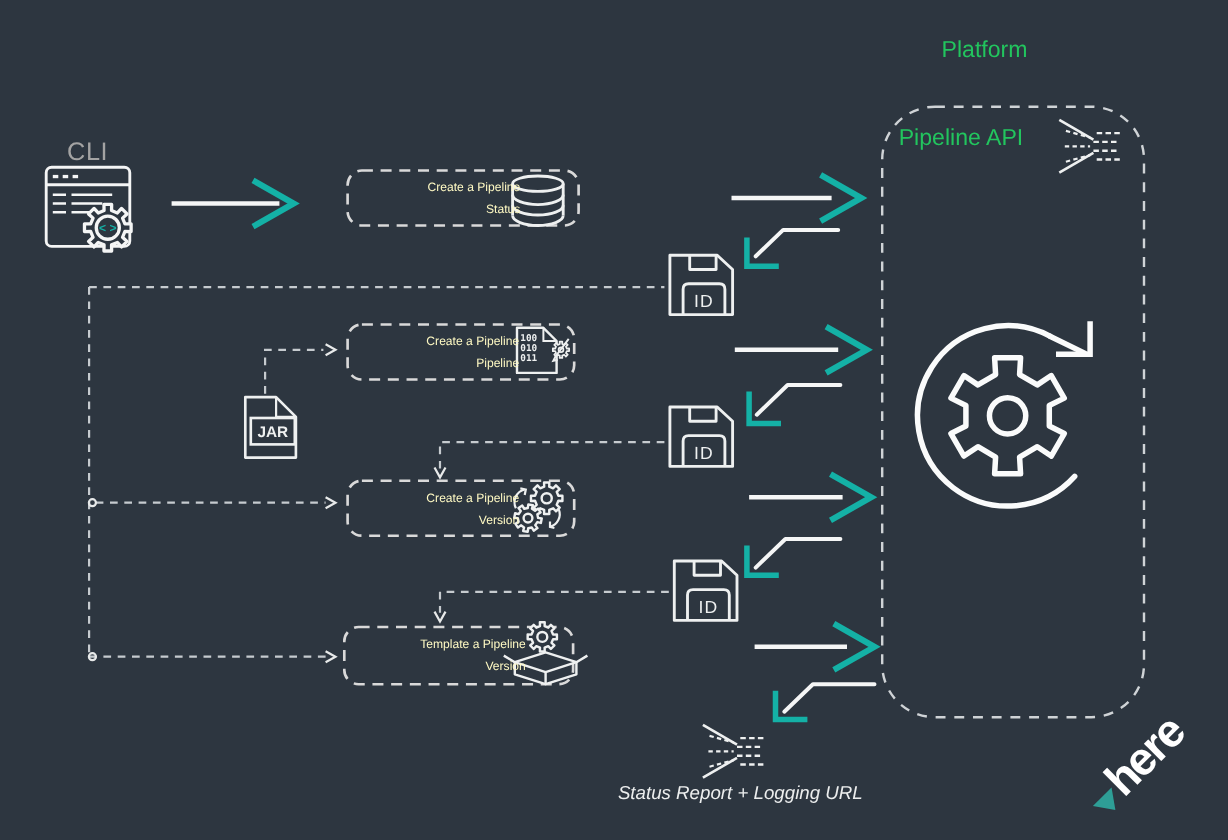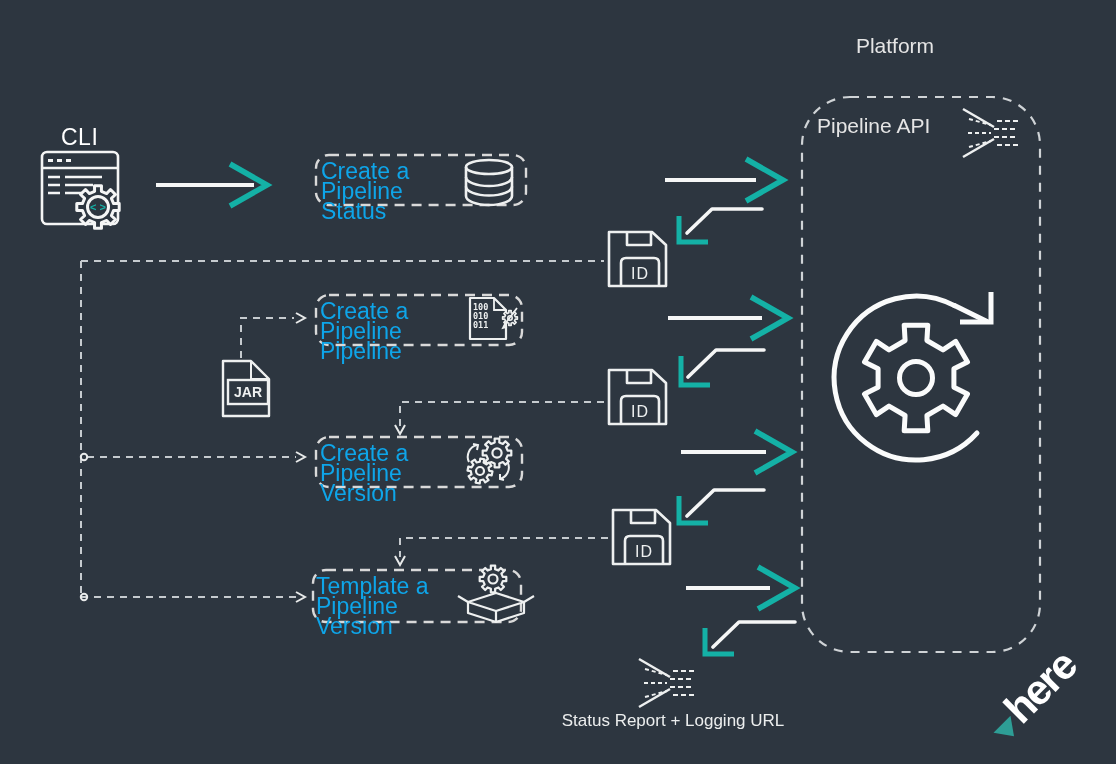--- a/index.html
+++ b/index.html
@@ -1,23 +1,23 @@
 <!DOCTYPE html>
 <html><head>
 <meta charset="utf-8">
 <style>
   html,body{margin:0;padding:0;background:#2d3640;}
   #stage{position:relative;width:1116px;height:764px;background:#2d3640;overflow:hidden;
          font-family:"Liberation Sans",sans-serif;}
   svg{position:absolute;left:0;top:0;}
-  .t{position:absolute;color:#ffffff;}
-  .title{font-size:21px;color:#e5e5e5;}
+  .t{position:absolute;color:#a3a3a3;}
+  .title{font-size:21px;color:#22c55e;}
   .cli-label{font-size:23px;letter-spacing:0.5px;}
-  .boxlabel{font-size:23px;line-height:20px;text-align:left;color:#0ea5e9;}
-  .status{font-size:17px;text-align:center;color:#eceeee;}
+  .boxlabel{font-size:11px;line-height:20px;text-align:right;color:#fef9c3;}
+  .status{font-size:17px;text-align:center;color:#eceeee;font-style:italic;}
   .svgtxt{font-family:"Liberation Sans",sans-serif;fill:#eef0f0;}
   .idtxt{font-size:16px;letter-spacing:1px;}
   .jartxt{font-size:14px;font-weight:bold;}
   .bintxt{font-family:"DejaVu Sans Mono",monospace;font-size:8.5px;font-weight:bold;}
   .codetxt{font-size:11px;font-weight:bold;fill:#14b1a6;}
   .here-logo{position:absolute;left:952px;top:626px;width:160px;height:140px;
              display:flex;align-items:center;justify-content:center;}
   .here-inner{transform:rotate(-45deg);display:flex;align-items:flex-end;}
   .here-tri{width:0;height:0;border-left:12px solid transparent;border-right:12px solid transparent;
             border-top:17px solid #2e9e96;margin-right:1px;margin-bottom:1px;}

